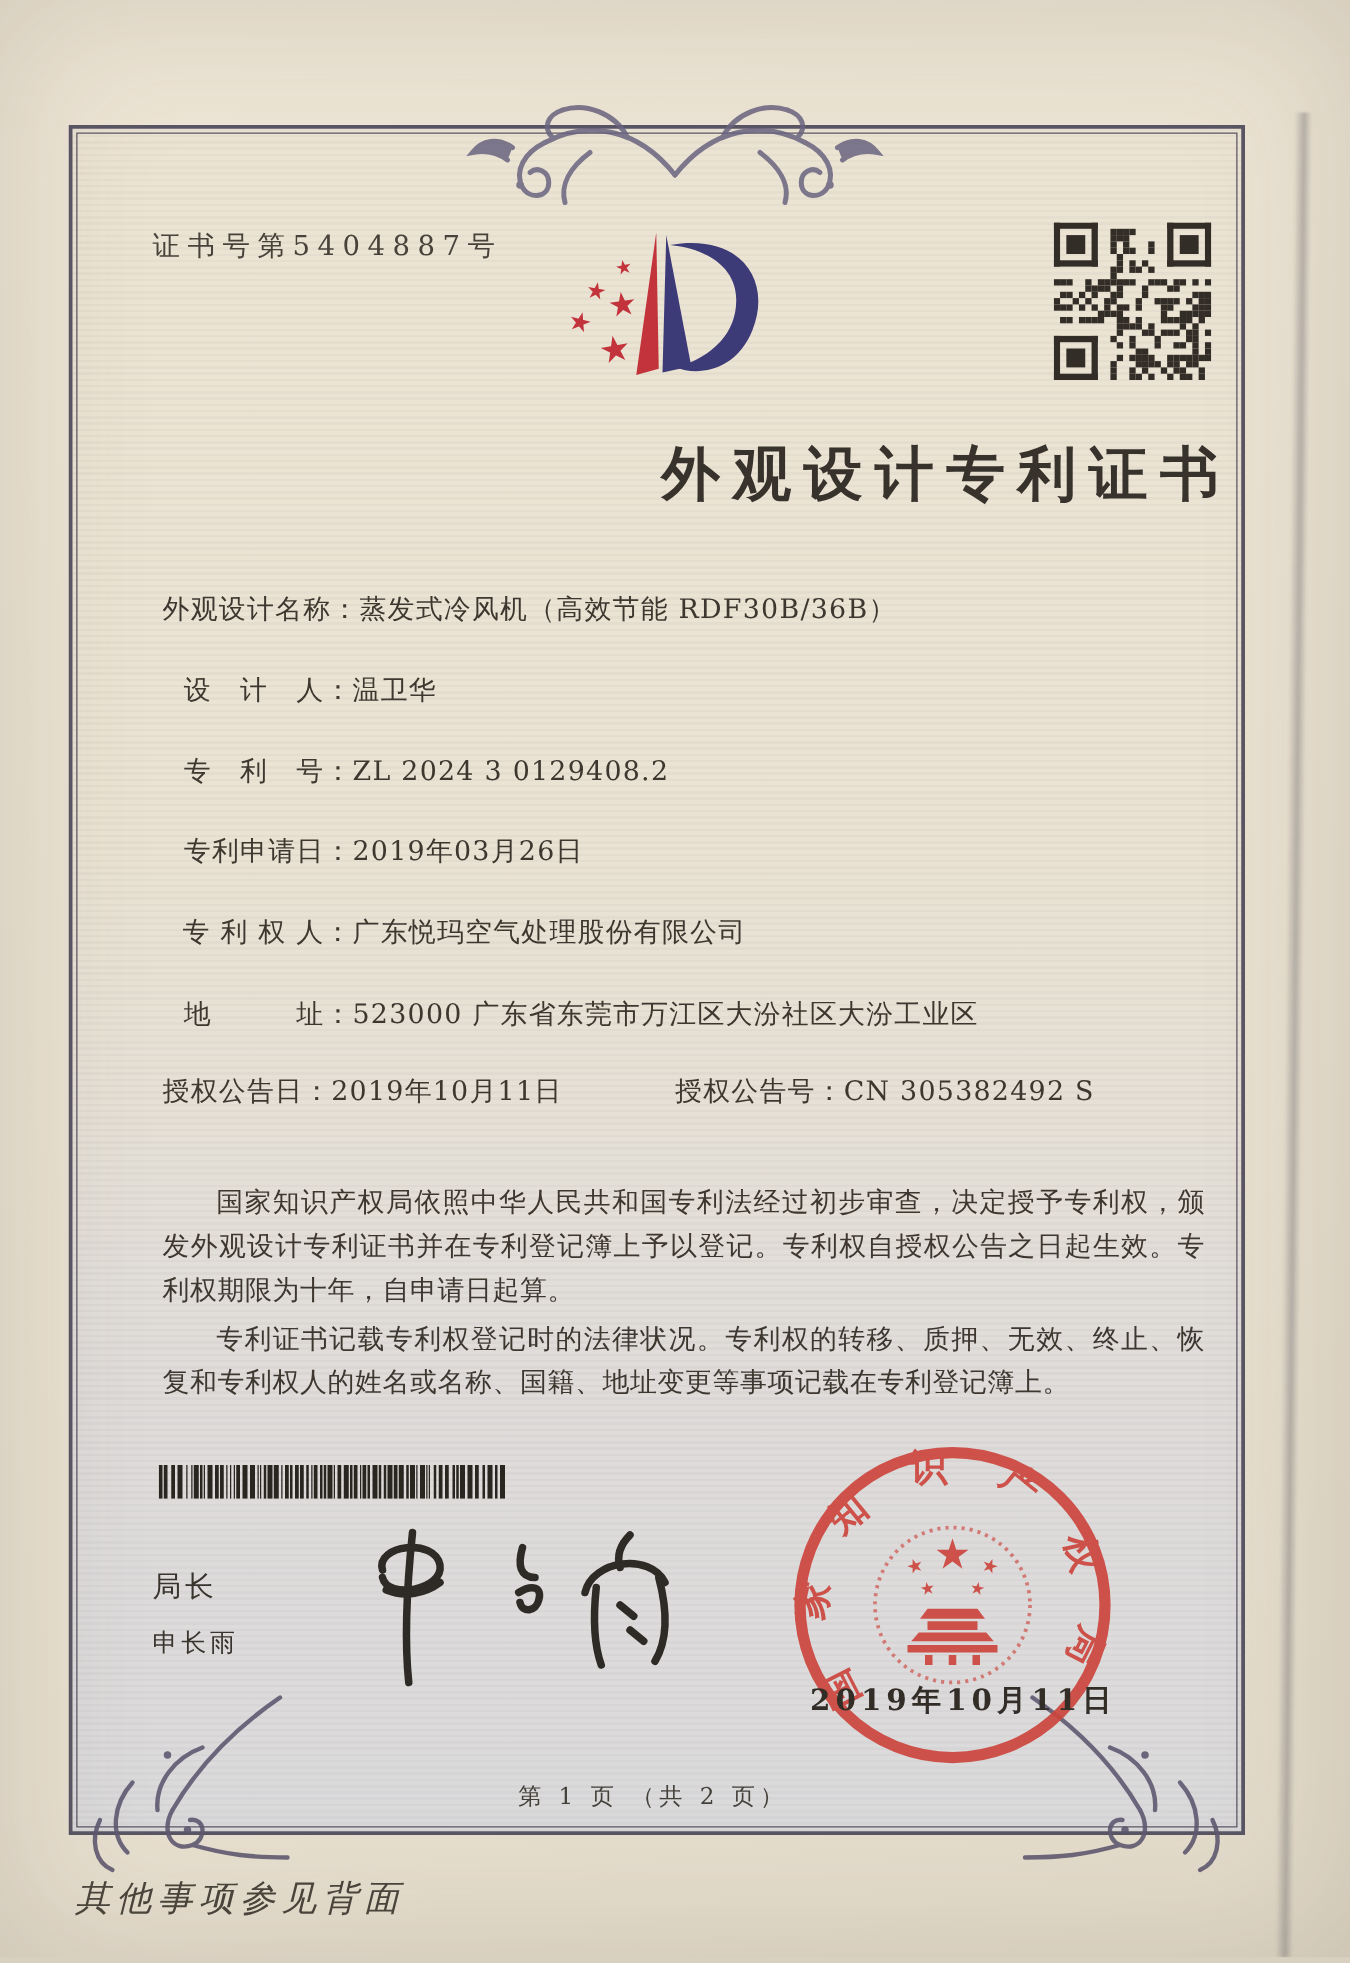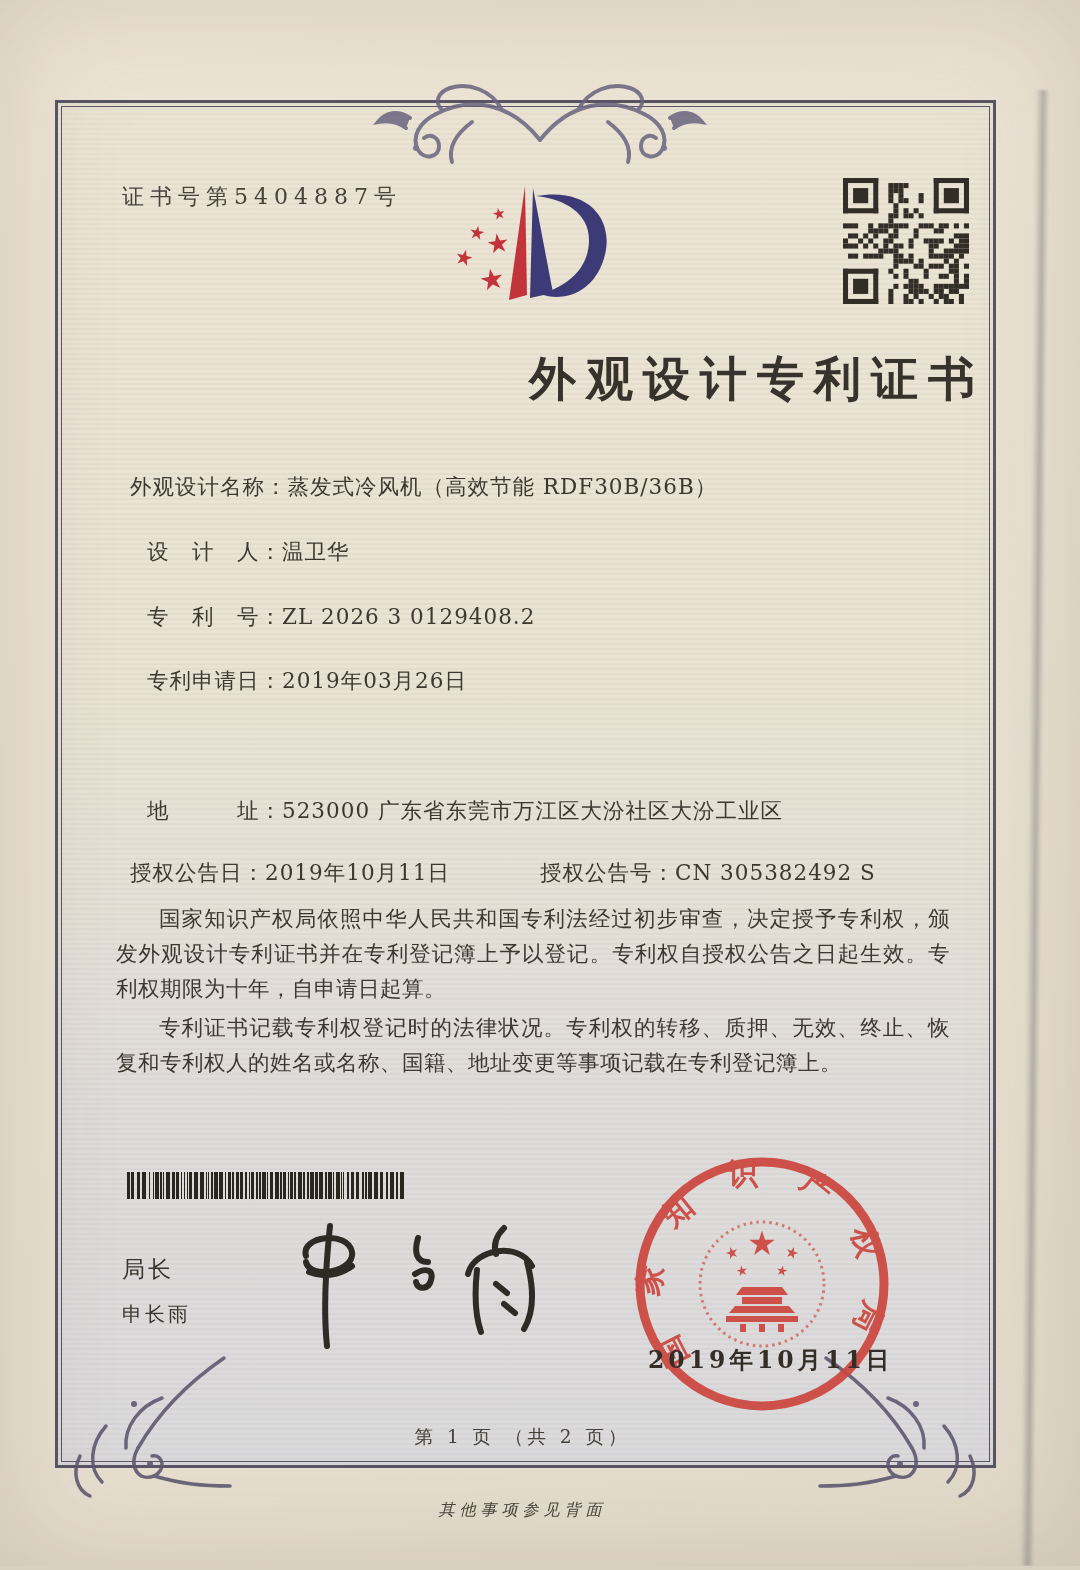--- a/index.html
+++ b/index.html
@@ -36,38 +36,38 @@
     font-size:47px;font-weight:700;letter-spacing:10px;color:#37322c;
   }
   
   .field{position:absolute;left:130px;font-size:21.5px;letter-spacing:1px;color:#3d372f;white-space:nowrap;text-align:right;}
   .field .lbl{display:inline-block;min-width:152px;}
   .f0{top:472px}.f1{top:537px}.f2{top:602px}.f3{top:666px}.f4{top:731px}.f5{top:796px}
   .grant-date{position:absolute;left:130px;top:858px;font-size:21.5px;letter-spacing:1px;color:#3d372f;white-space:nowrap;}
   .grant-no{position:absolute;left:540px;top:858px;font-size:21.5px;letter-spacing:1px;color:#3d372f;white-space:nowrap;}
   
   .para{
-    position:absolute;left:116px;width:834px;font-size:21.5px;line-height:35px;
-    text-align:justify;text-indent:2em;color:#3d372f;letter-spacing:.5px;
+    position:absolute;left:130px;width:834px;font-size:21.5px;line-height:35px;
+    text-align:justify;text-indent:2em;color:#3d372f;letter-spacing:.5px;margin-top:44px;
   }
   .p0{top:901px}.p1{top:1010px}
   
   .barcode{position:absolute;left:127px;top:1172px;width:280px;height:27px;}
   .director-title{position:absolute;left:122px;top:1254px;font-size:23px;letter-spacing:3px;color:#39342e;font-family:"DejaVu Sans","Liberation Sans",sans-serif;}
   .director-name{position:absolute;left:122px;top:1301px;font-size:20px;letter-spacing:3px;color:#39342e;font-family:"DejaVu Sans","Liberation Sans",sans-serif;}
   .signature{position:absolute;left:268px;top:1212px;}
   .seal{position:absolute;left:628px;top:1150px;z-index:1;}
   .seal-date{
     position:absolute;left:648px;top:1344px;z-index:2;font-size:23.5px;font-weight:700;
     letter-spacing:4px;color:#332d27;white-space:nowrap;
   }
   .page-no{position:absolute;left:60px;right:95px;top:1424px;text-align:center;font-size:18.5px;letter-spacing:4px;color:#44403a;}
   .back-note{
-    position:absolute;left:60px;right:95px;top:1500px;text-align:center;
-    font-size:16px;letter-spacing:5px;color:#4a443c;font-style:italic;
+    position:absolute;left:60px;right:95px;top:1500px;text-align:left;
+    font-size:28px;letter-spacing:5px;color:#4a443c;font-style:italic;
   }
 </style>
 </head>
 <body>
 
 <div class="photo">
   <div class="paper-edge"></div>
 
   <div class="frame"></div>
 
@@ -323,22 +323,23 @@
       <rect x="90" y="120" width="5" height="5" fill="#332d27"></rect>
       <rect x="100" y="120" width="5" height="5" fill="#332d27"></rect>
       <rect x="105" y="120" width="5" height="5" fill="#332d27"></rect>
       <rect x="115" y="120" width="5" height="5" fill="#332d27"></rect>
     </svg>
 
   <div class="title">外观设计专利证书</div>
 
   <div class="field f0"><span class="lbl">外观设计名称：</span><span>蒸发式冷风机（高效节能 RDF30B/36B）</span></div>
   <div class="field f1"><span class="lbl">设　计　人：</span><span>温卫华</span></div>
-  <div class="field f2"><span class="lbl">专　利　号：</span><span>ZL 2026 3 0129408.2</span></div>
+  <div class="field f2"><span class="lbl">专　利　号：</span><span>ZL 2024 3 0129408.2</span></div>
   <div class="field f3"><span class="lbl">专利申请日：</span><span>2019年03月26日</span></div>
+  <div class="field f4"><span class="lbl">专 利 权 人：</span><span>广东悦玛空气处理股份有限公司</span></div>
   <div class="field f5"><span class="lbl">地　　　址：</span><span>523000 广东省东莞市万江区大汾社区大汾工业区</span></div>
 
   <div class="grant-date"><span class="lbl">授权公告日：</span><span>2019年10月11日</span></div>
   <div class="grant-no"><span>授权公告号：</span><span>CN 305382492 S</span></div>
 
   <div class="para p0">国家知识产权局依照中华人民共和国专利法经过初步审查，决定授予专利权，颁发外观设计专利证书并在专利登记簿上予以登记。专利权自授权公告之日起生效。专利权期限为十年，自申请日起算。</div>
   <div class="para p1">专利证书记载专利权登记时的法律状况。专利权的转移、质押、无效、终止、恢复和专利权人的姓名或名称、国籍、地址变更等事项记载在专利登记簿上。</div>
 
   <svg class="barcode" viewBox="0 0 280 27" preserveAspectRatio="none" id="barsvg">
       <rect x="0" y="0" width="3" height="27" fill="#29251f"></rect>

